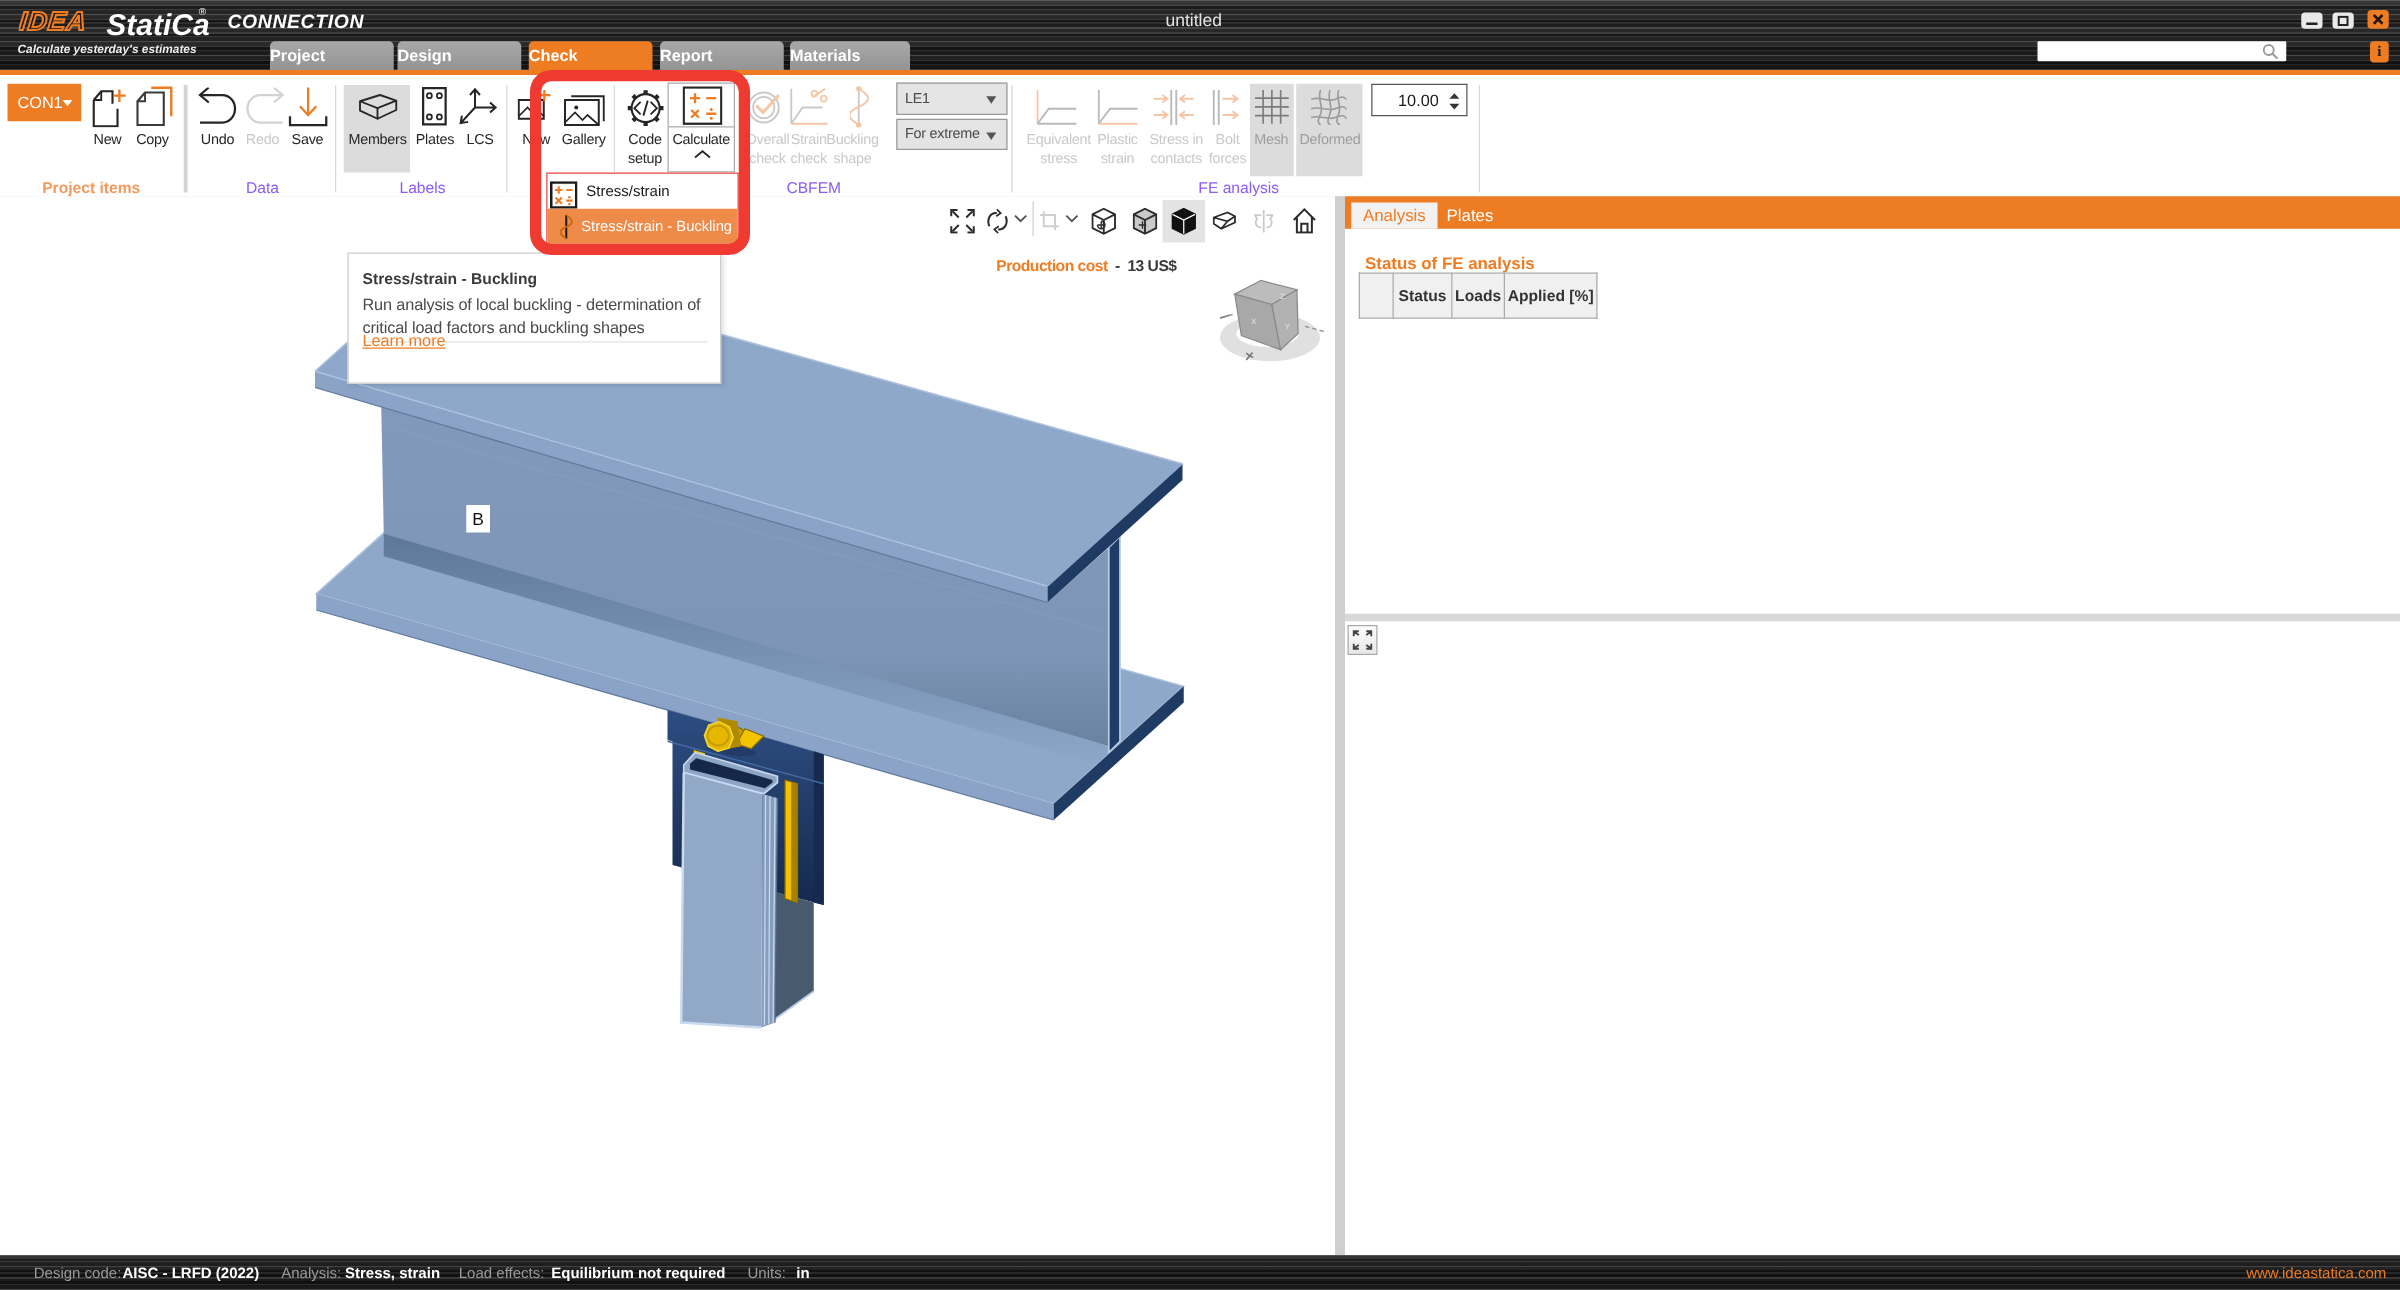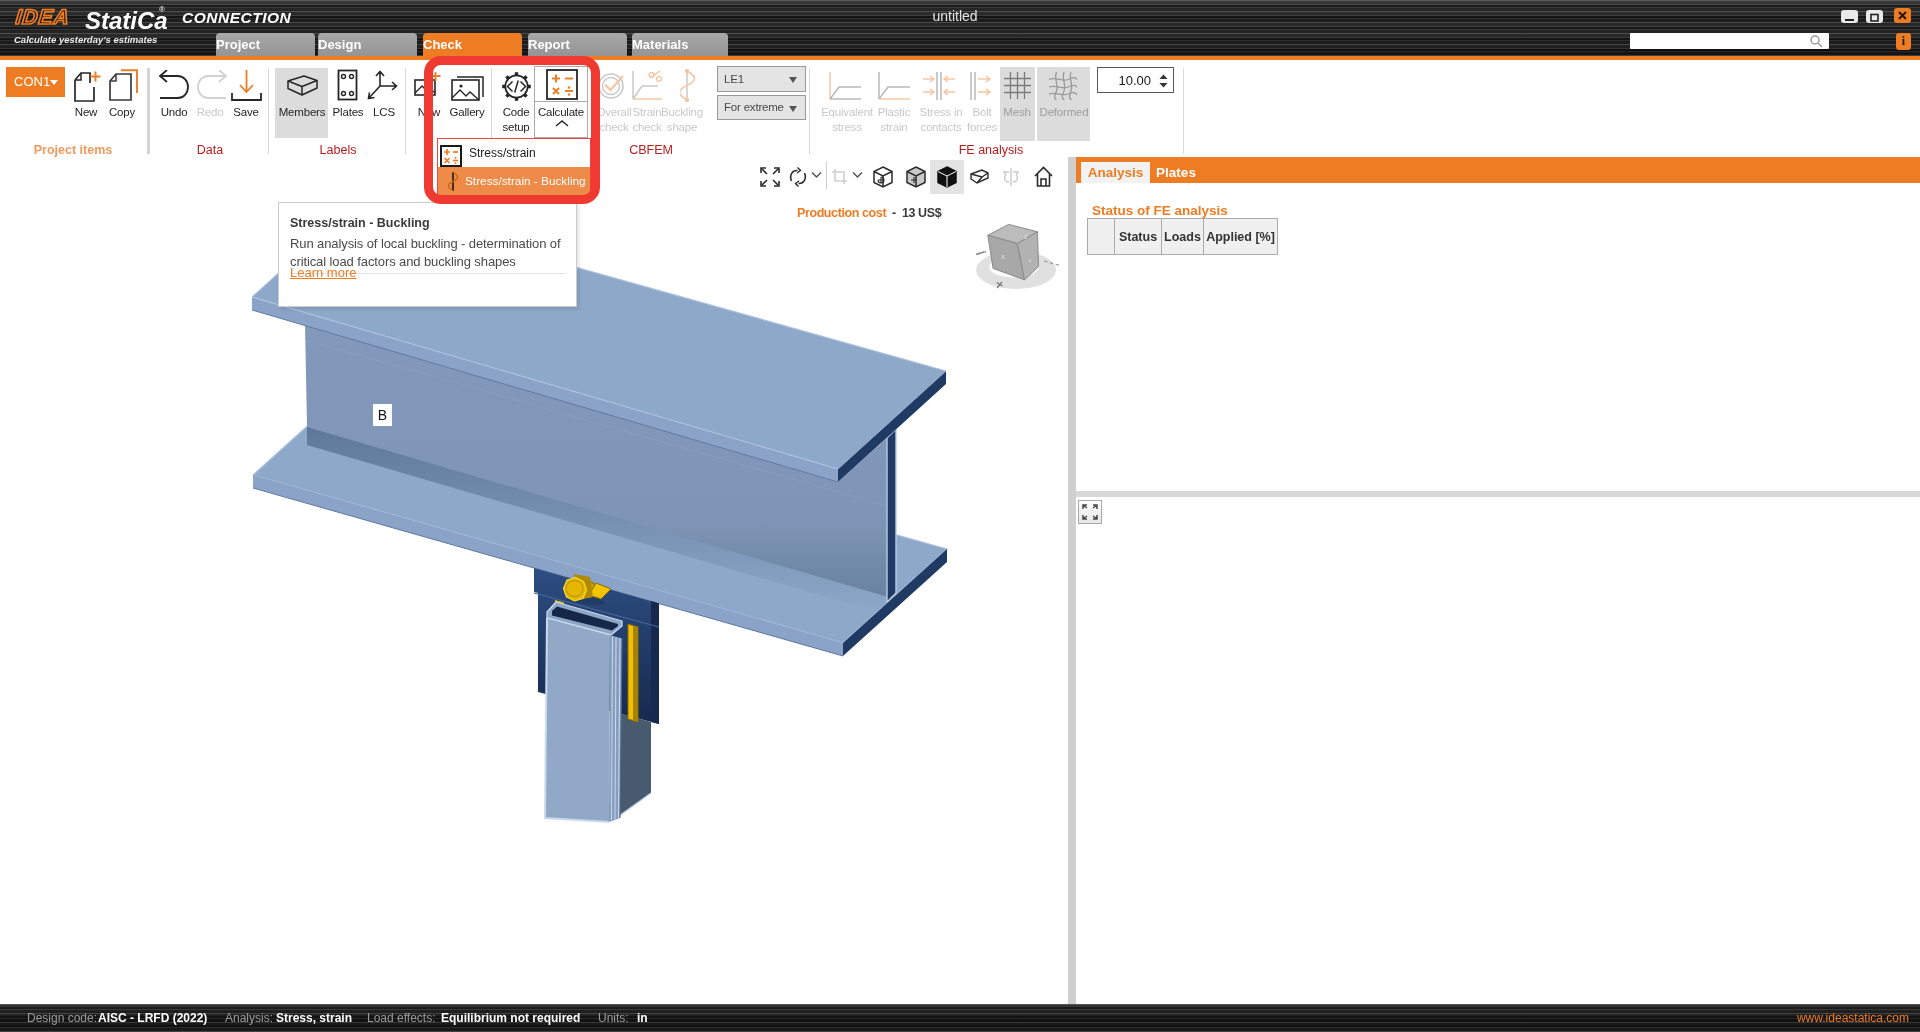--- a/index.html
+++ b/index.html
@@ -24,21 +24,21 @@
 .winbtn { position:absolute; top:10px; width:17px; height:13px; background:#e9e9e9; border-radius:3px; }
 #btnmin  { left:1841px; }
 #btnmax  { left:1866px; }
 #btnclose{ left:1894px; top:8px; width:17px; height:15px; background:#ee7c23; }
 #searchbox { position:absolute; left:1630px; top:33px; width:199px; height:16px; background:#fff; border-radius:1px; }
 #infobtn { position:absolute; left:1896px; top:33px; width:15px; height:17px; background:#ee7c23; border-radius:3px; color:#1a1a1a; font-weight:bold; font-size:12px; text-align:center; line-height:17px; font-family:"Liberation Serif",serif; }
 
 
 #ribbon { position:absolute; left:0; top:60px; width:1920px; height:98px; background:#fff; border-bottom:1px solid #d9d9d9; }
 .rsep { position:absolute; top:8px; height:86px; width:1px; background:#d9d9d9; }
-.rcap { position:absolute; top:83px; height:12px; font-size:12.5px; color:#b91c1c; text-align:center; white-space:nowrap; }
+.rcap { position:absolute; top:83px; height:12px; font-size:12.5px; color:#8b5cf6; text-align:center; white-space:nowrap; }
 .rlab { position:absolute; top:45px; font-size:11.5px; letter-spacing:-0.2px; color:#262626; text-align:center; white-space:nowrap; line-height:15px; }
 .rlab.dis { color:#c8c8c8; }
 .ric { position:absolute; }
 #con1 { position:absolute; left:6px; top:7px; width:59px; height:30px; background:#ee7c23; color:#fff; font-size:13px; line-height:30px; padding-left:8px; }
 #con1:after { content:""; position:absolute; right:7px; top:13px; border:4px solid transparent; border-top:5px solid #fff; }
 .graybg { position:absolute; background:#dcdcdc; }
 .combo { position:absolute; left:717px; width:89px; height:26px; background:#e4e4e4; border:1px solid #999; font-size:11.5px; letter-spacing:-0.2px; color:#4a4a4a; line-height:24px; padding-left:6px; }
 .combo:after { content:""; position:absolute; right:8px; top:10px; border:4.5px solid transparent; border-top:6px solid #555; }
 #spinner { position:absolute; left:1097px; top:7px; width:77px; height:26px; background:#fff; border:1px solid #565656; }
 #spinner .val { position:absolute; right:22px; top:5px; font-size:13px; color:#1a1a1a; }
@@ -49,21 +49,21 @@
 #viewport { position:absolute; left:0; top:157px; width:1068px; height:847px; background:#fff; }
 #prodcost1 { position:absolute; left:797px; top:49px; font-size:12.5px; letter-spacing:-0.4px; font-weight:bold; color:#ee7c23; }
 #prodcost2 { position:absolute; left:892px; top:49px; font-size:12.5px; letter-spacing:-0.4px; font-weight:bold; color:#3a3a3a; }
 #blabel { position:absolute; left:373px; top:247px; width:19px; height:22px; background:#fff; color:#111; font-size:14px; text-align:center; line-height:22px; }
 .vtsep { position:absolute; top:4px; height:28px; width:1px; background:#d0d0d0; }
 .vtbg { position:absolute; background:#e3e3e3; }
 
 
 #vdivider { position:absolute; left:1068px; top:157px; width:8px; height:847px; background:#cfcfcf; }
 #rightpanel { position:absolute; left:1076px; top:157px; width:844px; height:847px; background:#fff; }
-#rtabbar { position:absolute; left:0; top:0; width:844px; height:26px; background:#ee7c23;font-weight:bold; }
+#rtabbar { position:absolute; left:0; top:0; width:844px; height:26px; background:#ee7c23; }
 #rtab-analysis { position:absolute; left:5px; top:5px; width:69px; height:21px; background:#f2f2f2; color:#ee7c23; font-size:13.5px; text-align:center; line-height:21px; }
 #rtab-plates { position:absolute; left:70px; top:5px; width:60px; height:21px; color:#fff; font-size:13.5px; text-align:center; line-height:21px; }
 #rstatus { position:absolute; left:16px; top:46px; font-size:13.5px; font-weight:bold; color:#ee7c23; }
 #rtable { position:absolute; left:11px; top:61px; border-collapse:collapse; }
 #rtable td { border:1px solid #ababab; height:36px; font-size:12.5px; font-weight:bold; color:#333; text-align:center; background:#f0f0f0; padding:0; white-space:nowrap; }
 #rsplitter { position:absolute; left:0; top:334px; width:844px; height:6px; background:#d8d8d8; }
 #rexpand { position:absolute; left:2px; top:343px; width:24px; height:24px; border:1px solid #a8a8a8; background:linear-gradient(#fdfdfd,#e7e7e7); }
 
 
 #statusbar { position:absolute; left:0; top:1004px; width:1920px; height:28px;

